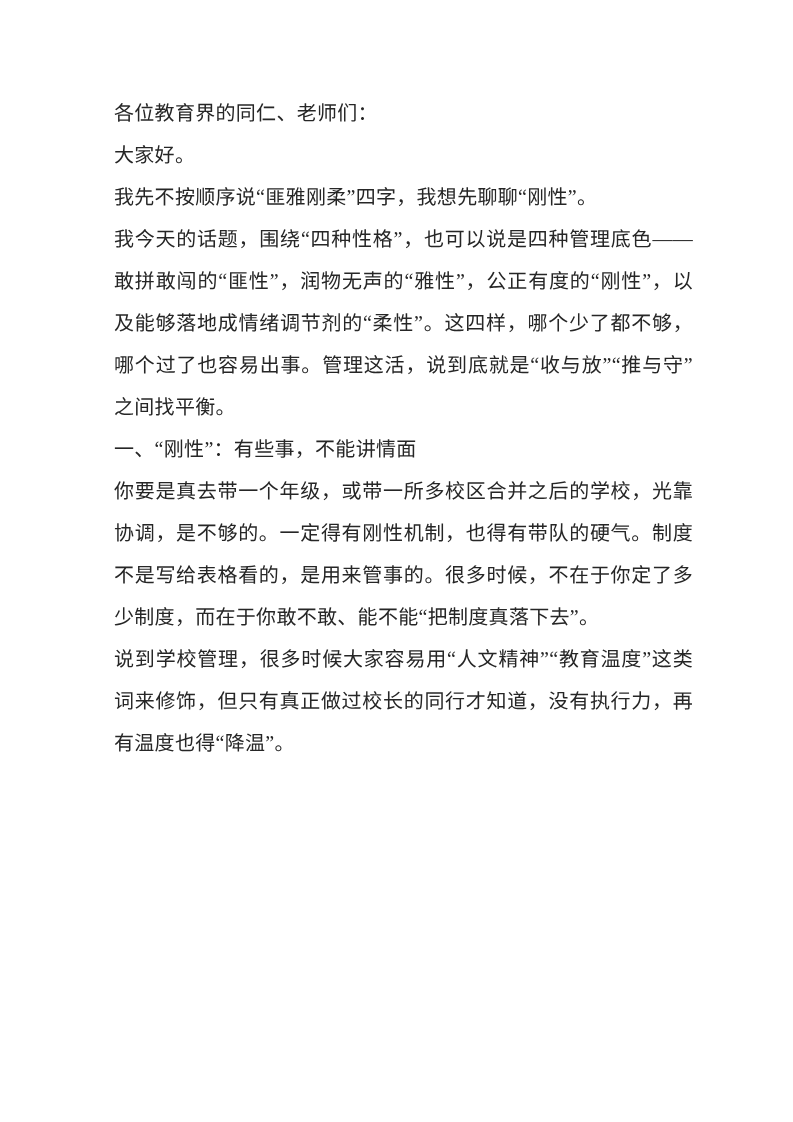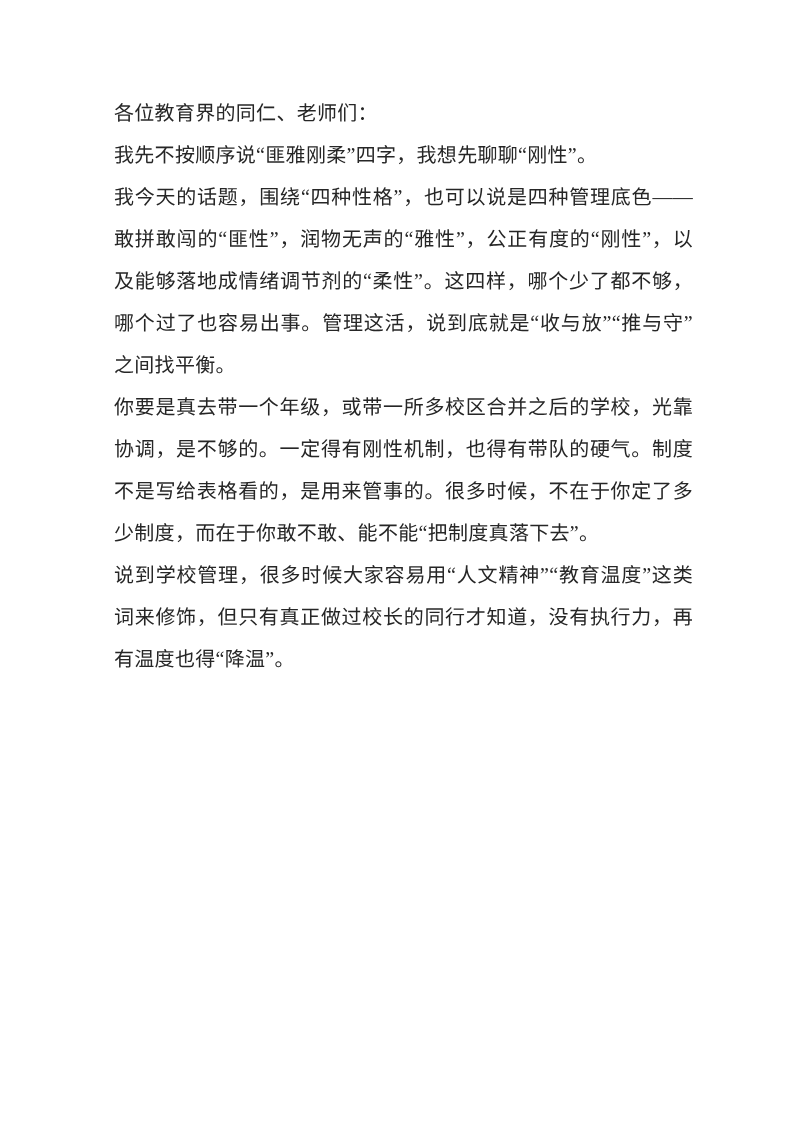--- a/index.html
+++ b/index.html
@@ -33,18 +33,20 @@
     .text-block p.heading {
       text-align: left;
     }
   </style>
 </head>
 <body>
 
 <div class="page">
   <div class="text-block">
     <p>各位教育界的同仁、老师们：</p>
+    <p>大家好。</p>
     <p>我先不按顺序说“匪雅刚柔”四字，我想先聊聊“刚性”。</p>
     <p>我今天的话题，围绕“四种性格”，也可以说是四种管理底色——敢拼敢闯的“匪性”，润物无声的“雅性”，公正有度的“刚性”，以及能够落地成情绪调节剂的“柔性”。这四样，哪个少了都不够，哪个过了也容易出事。管理这活，说到底就是“收与放”“推与守”之间找平衡。</p>
+    <p class="heading">一、“刚性”：有些事，不能讲情面</p>
     <p>你要是真去带一个年级，或带一所多校区合并之后的学校，光靠协调，是不够的。一定得有刚性机制，也得有带队的硬气。制度不是写给表格看的，是用来管事的。很多时候，不在于你定了多少制度，而在于你敢不敢、能不能“把制度真落下去”。</p>
     <p>说到学校管理，很多时候大家容易用“人文精神”“教育温度”这类词来修饰，但只有真正做过校长的同行才知道，没有执行力，再有温度也得“降温”。</p>
   </div>
 </div>
 
 </body></html>

